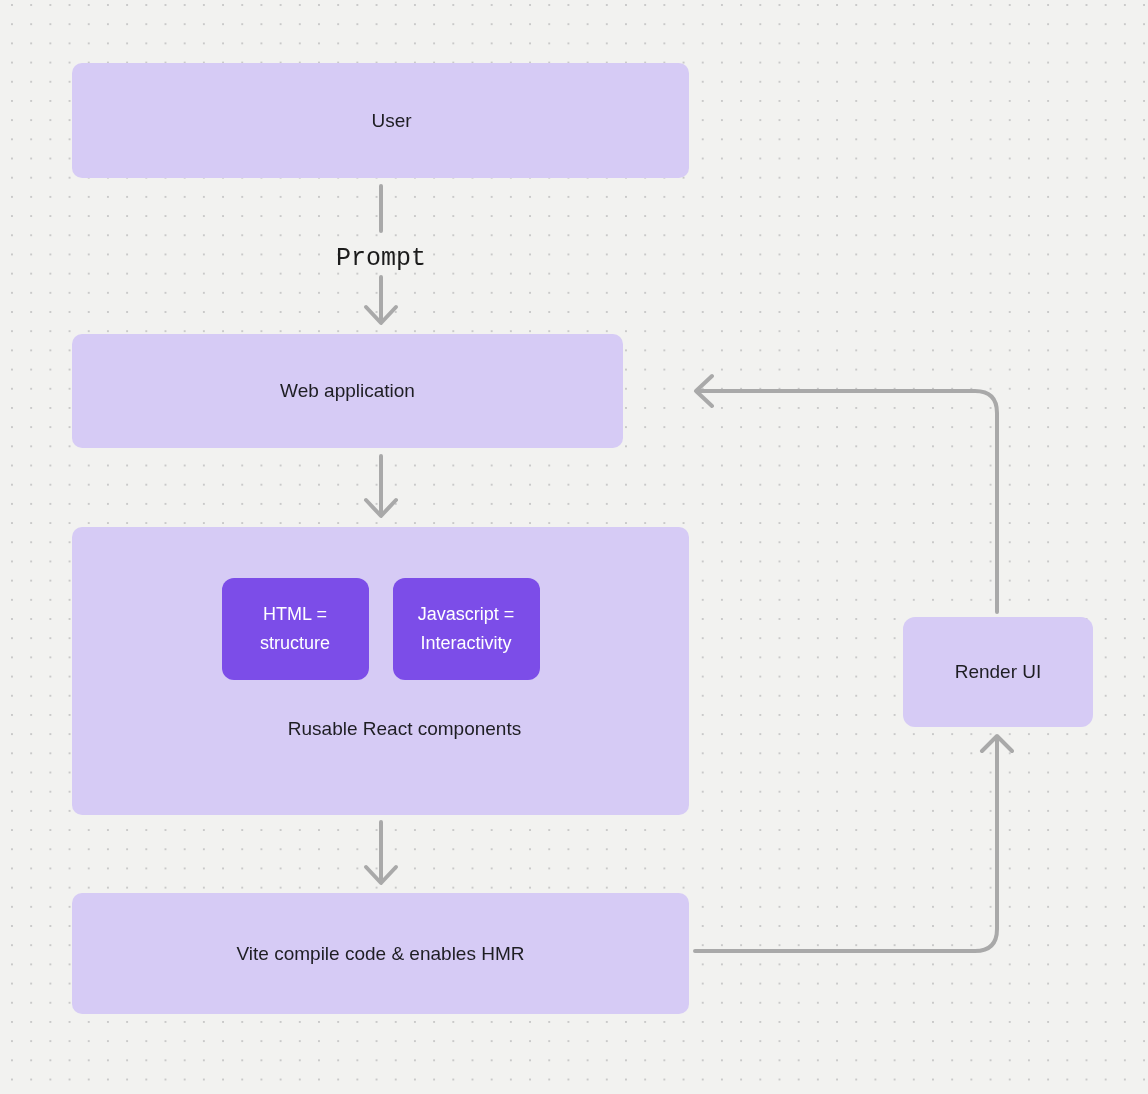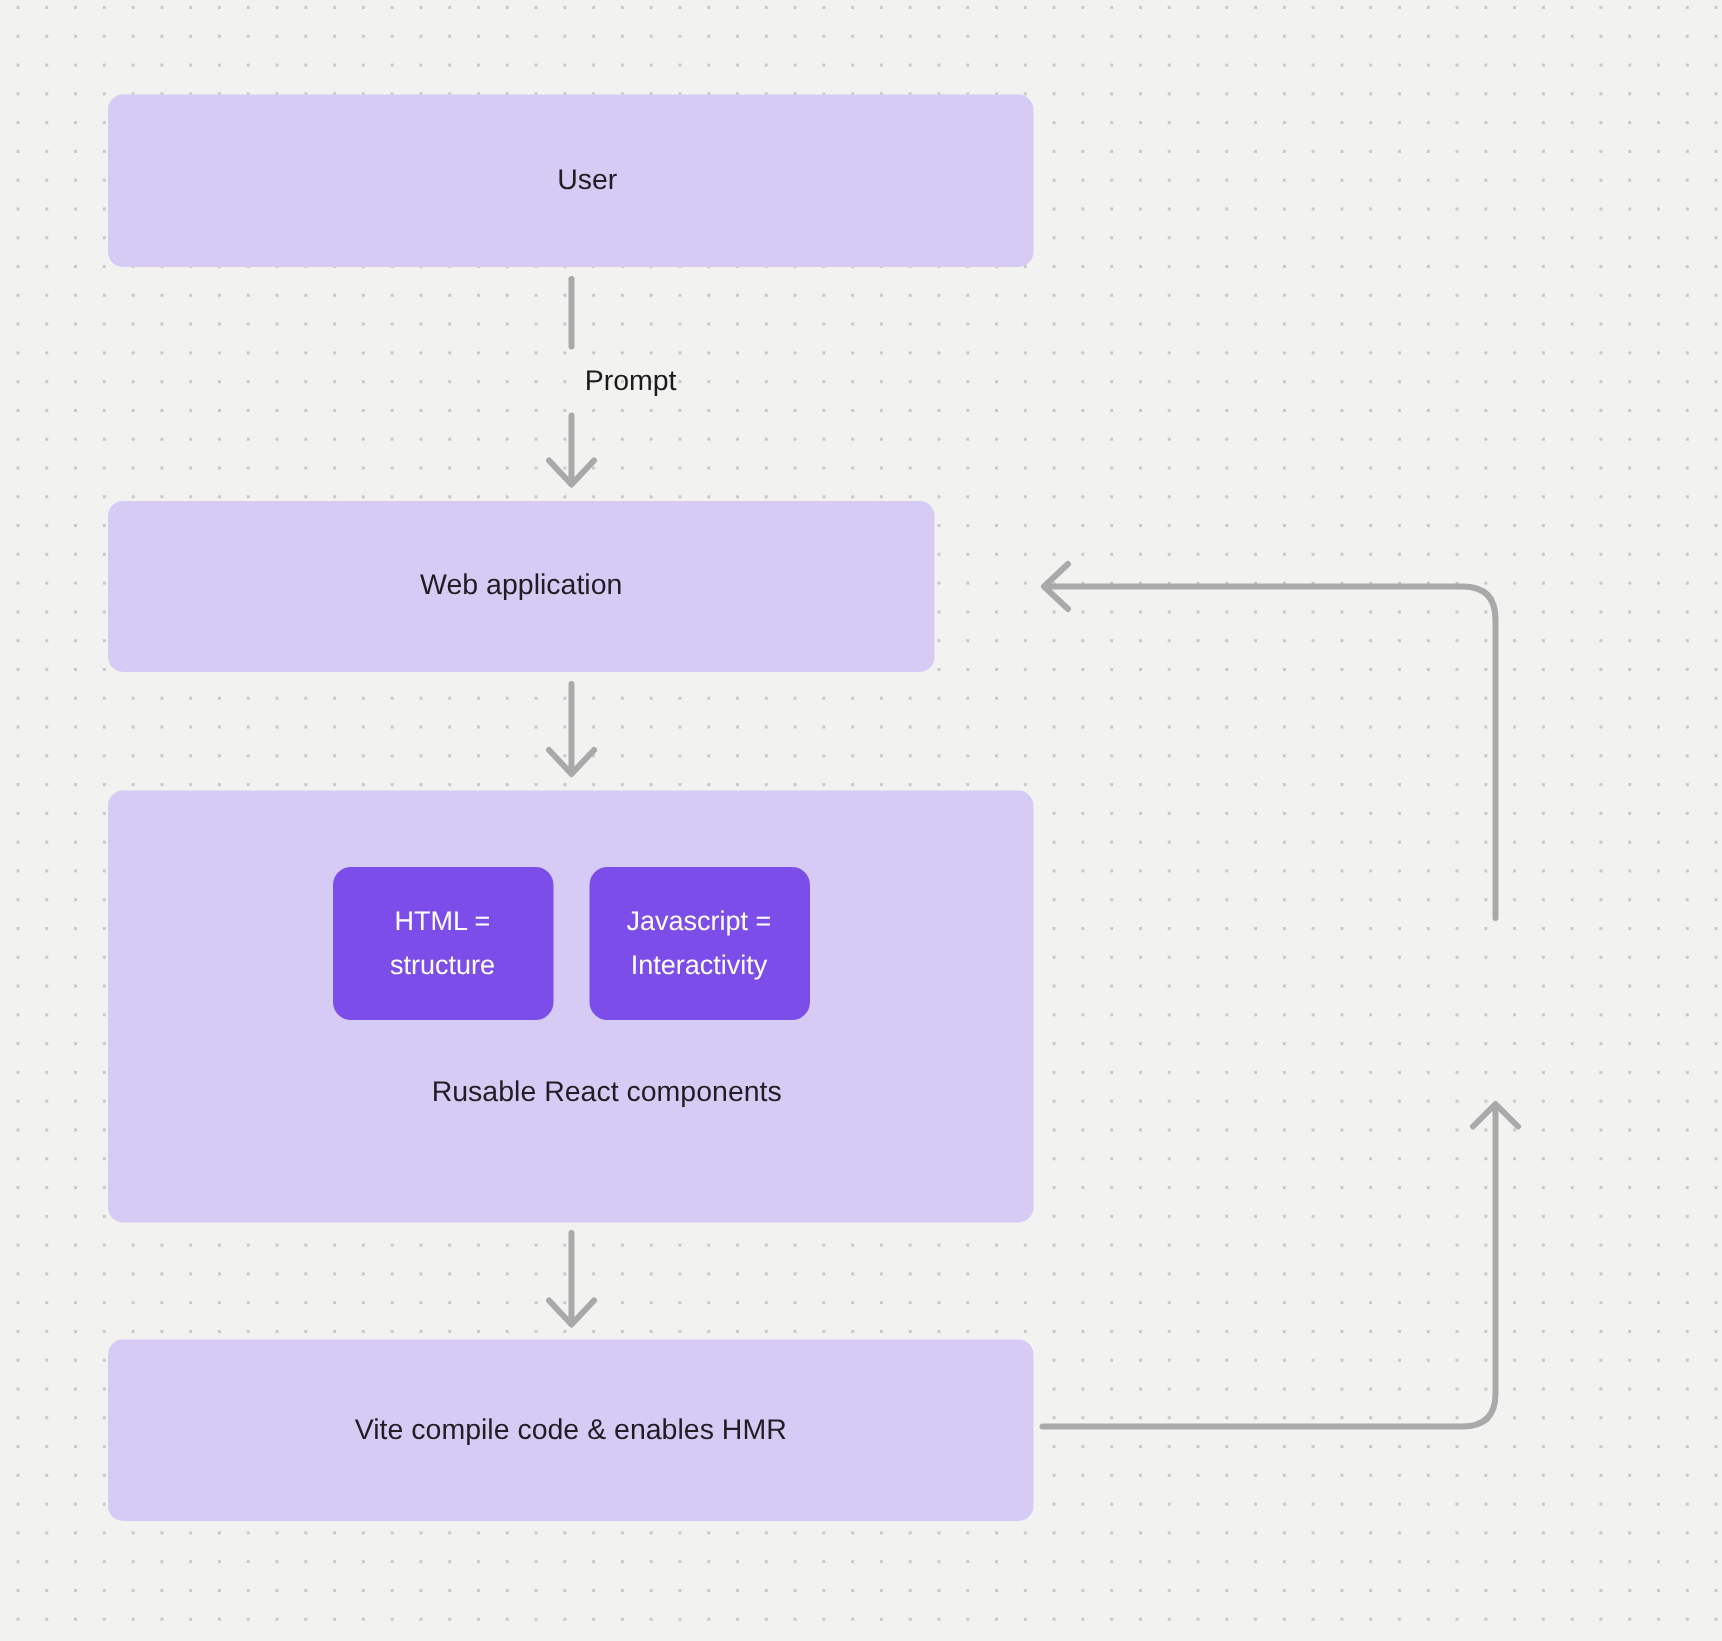--- a/index.html
+++ b/index.html
@@ -86,24 +86,25 @@
     font-size: 19px;
     color: #1e1e23;
     padding-left: 48px;
   }
 
   .edge-label {
     position: absolute;
     left: 311px;
     top: 244px;
     width: 140px;
-    text-align: right;
-    font-size: 19px;
+    text-align: center;
+    font-size: 25px;
     color: #1c1c1c;
     z-index: 2;
+    font-family: Liberation Mono, monospace;
   }
 </style>
 </head>
 <body>
 
 <div class="canvas">
 
   <svg class="connectors" viewBox="0 0 1148 1094">
     <path d="M381 186 L381 231"></path>
     <path d="M381 277 L381 322 M366 307 L381 323 L396 307"></path>
@@ -134,14 +135,17 @@
         <span>Interactivity</span>
       </div>
     </div>
     <div class="group-caption" style="top: 191px; margin-top: 0px; transform: none;">Rusable React components</div>
   </div>
 
   <div class="node node-vite">
     <span>Vite compile code &amp; enables HMR</span>
   </div>
 
+  <div class="node node-render-ui">
+    <span>Render UI</span>
+  </div>
 
 </div>
 
 </body></html>

